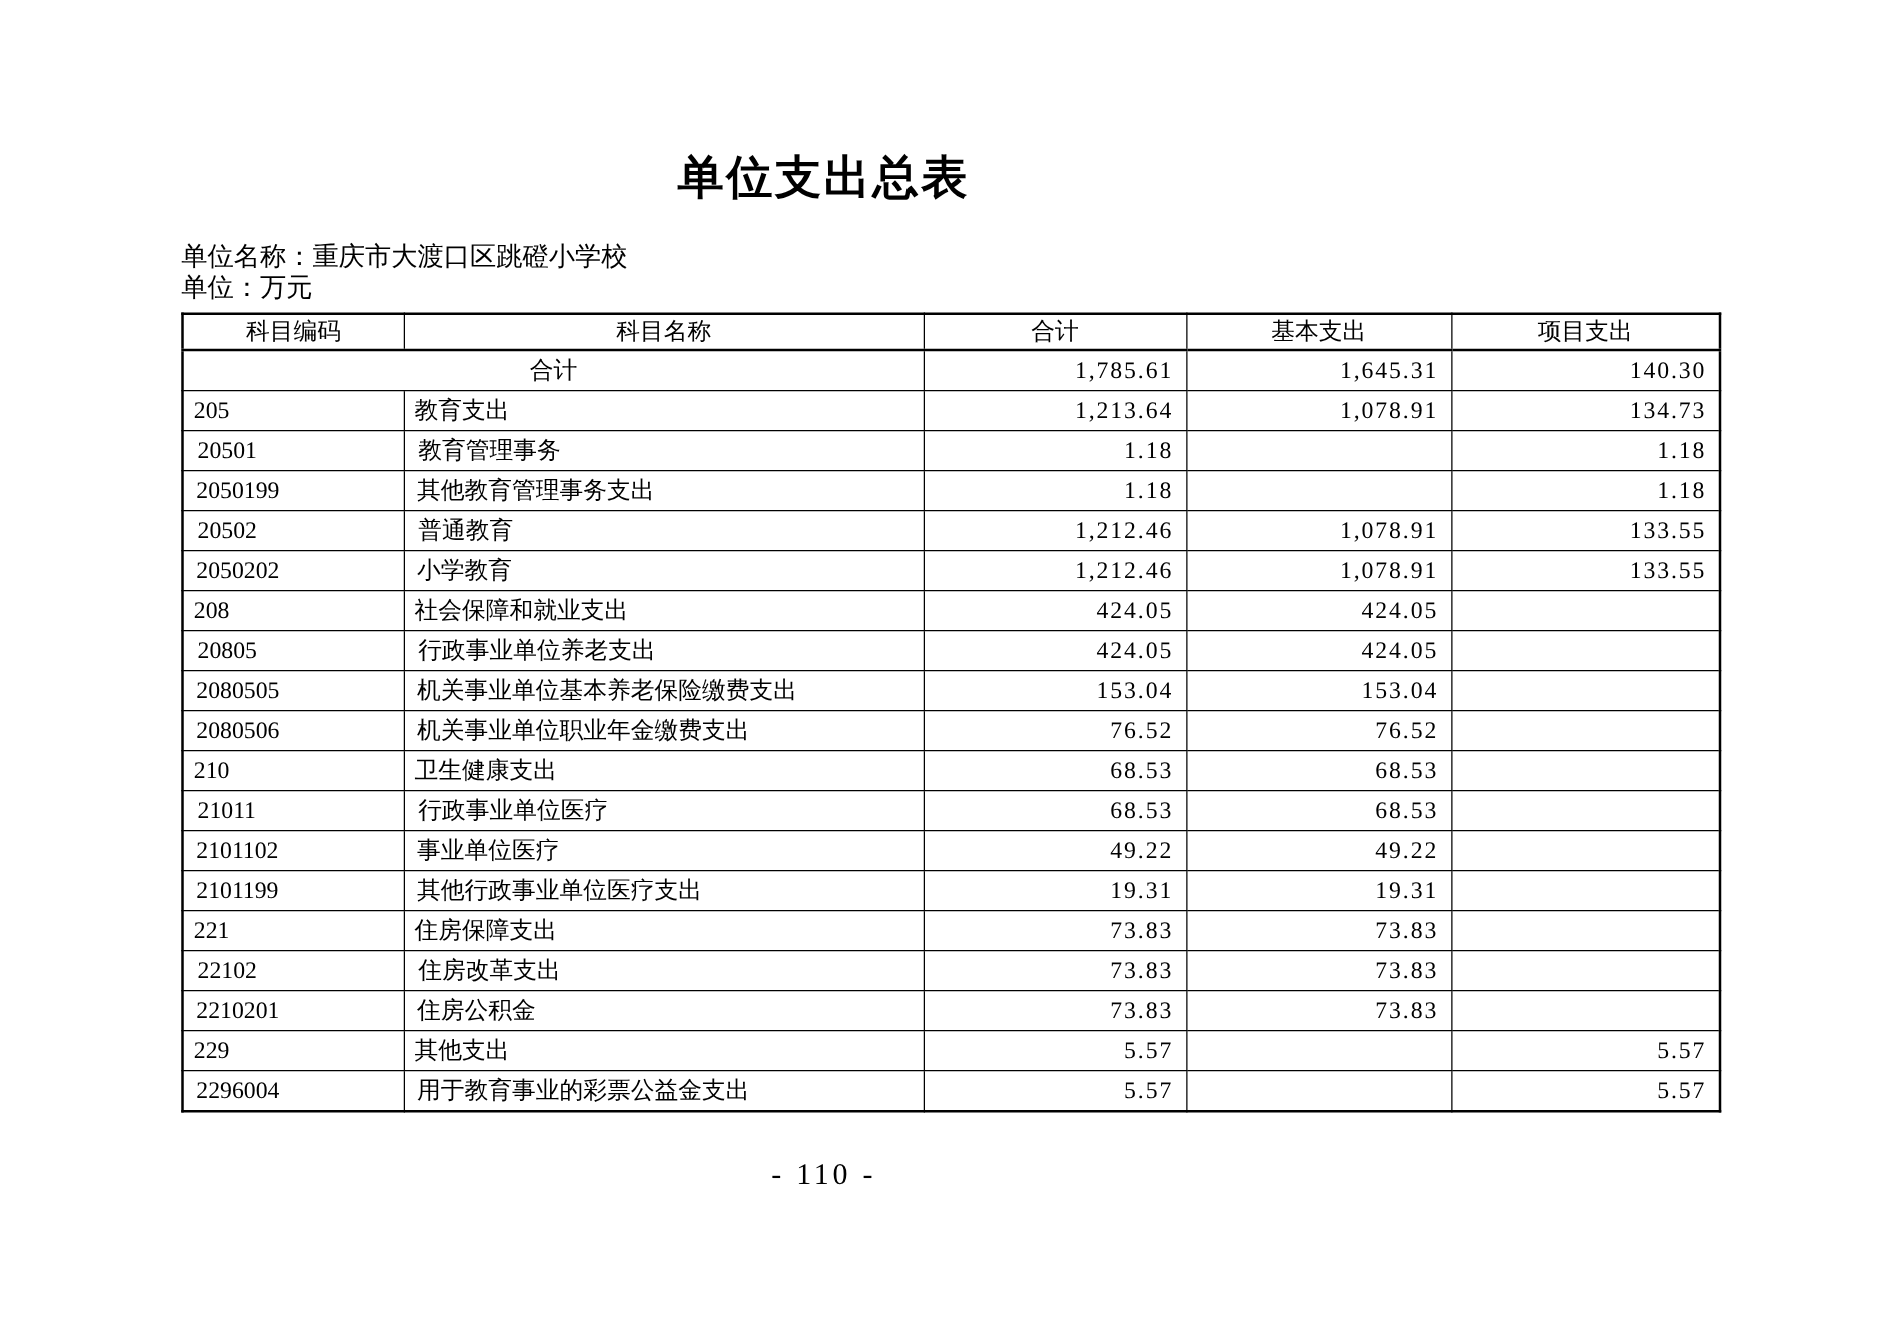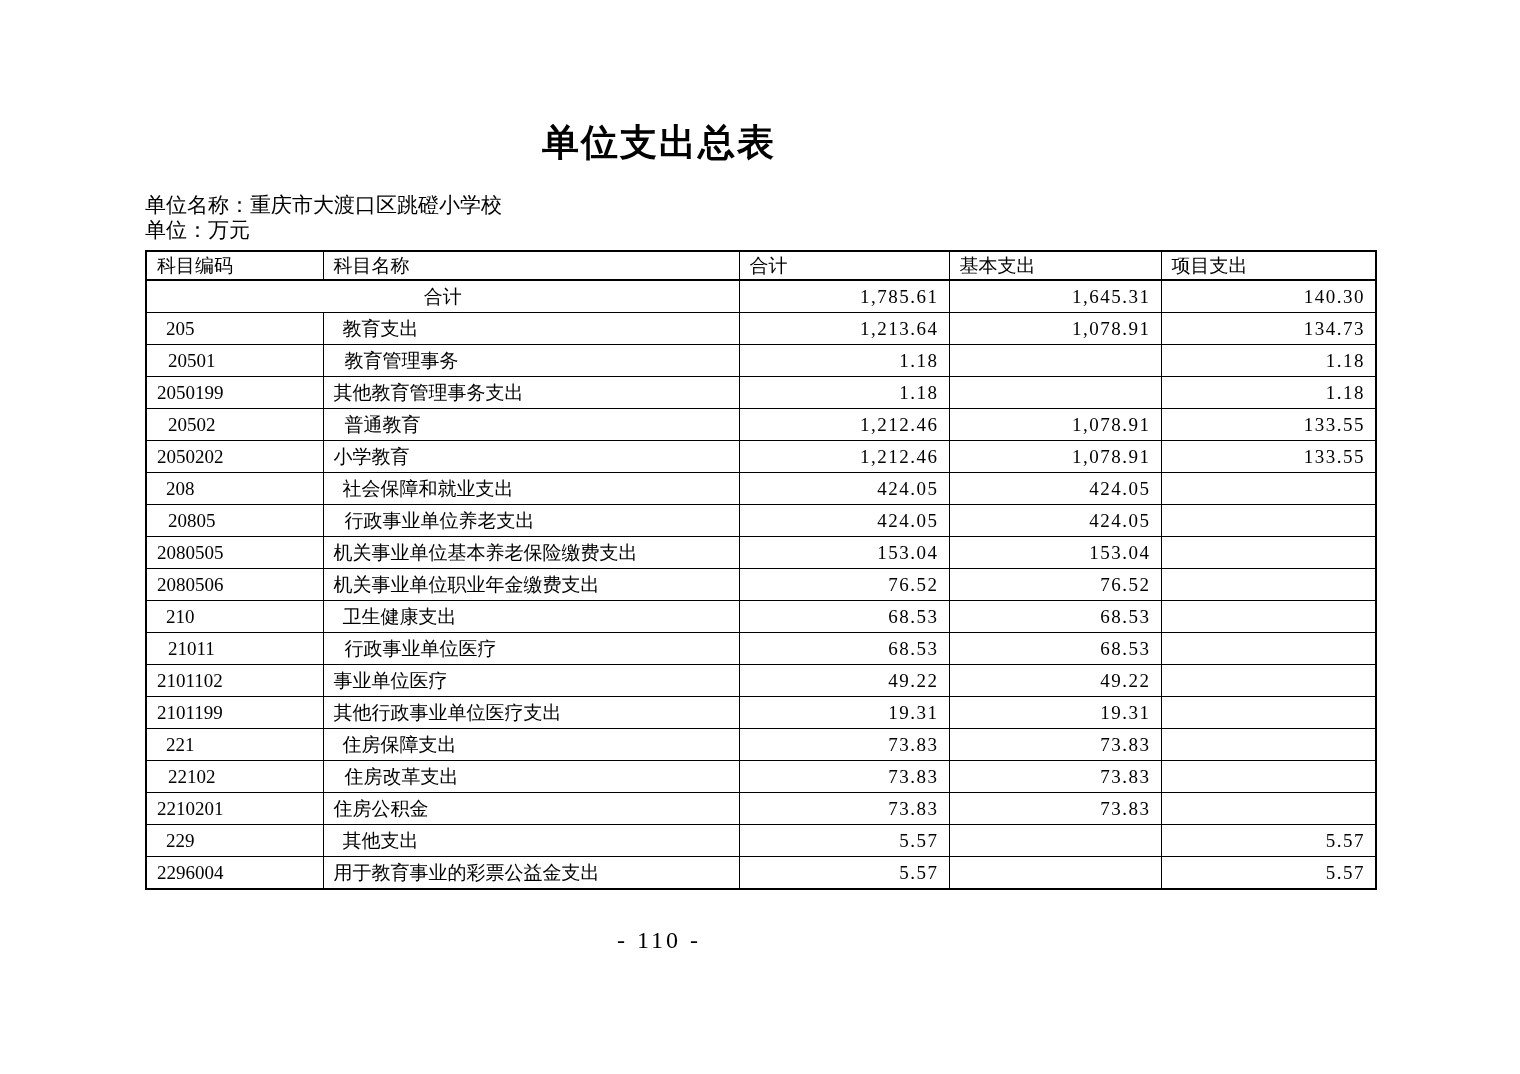--- a/index.html
+++ b/index.html
@@ -52,32 +52,32 @@
     border: 1px solid #000;
     padding: 0 10px;
     height: 31px;
     line-height: 1.15;
     white-space: nowrap;
     overflow: hidden;
     font-weight: normal;
   }
   .expense-table thead th {
     height: 27px;
-    text-align: left;
+    text-align: center;
     border-bottom: 2px solid #000;
   }
   .expense-table td.num {
     text-align: right;
     letter-spacing: 1.5px;
     font-family: "Liberation Serif", "DejaVu Serif", serif;
   }
   .expense-table td.code, .expense-table td.name { text-align: left; }
   .expense-table td.center { text-align: center; }
-  .expense-table .ind0 { padding-left: 19px; }
-  .expense-table .ind1 { padding-left: 21px; }
+  .expense-table .ind0 { padding-left: 8px; }
+  .expense-table .ind1 { padding-left: 11px; }
   .expense-table .ind2 { }
   .page-footer {
     margin-top: 37px;
     text-align: center;
     font-size: 24px;
     letter-spacing: 3px;
   }
 </style>
 </head>
 <body>

